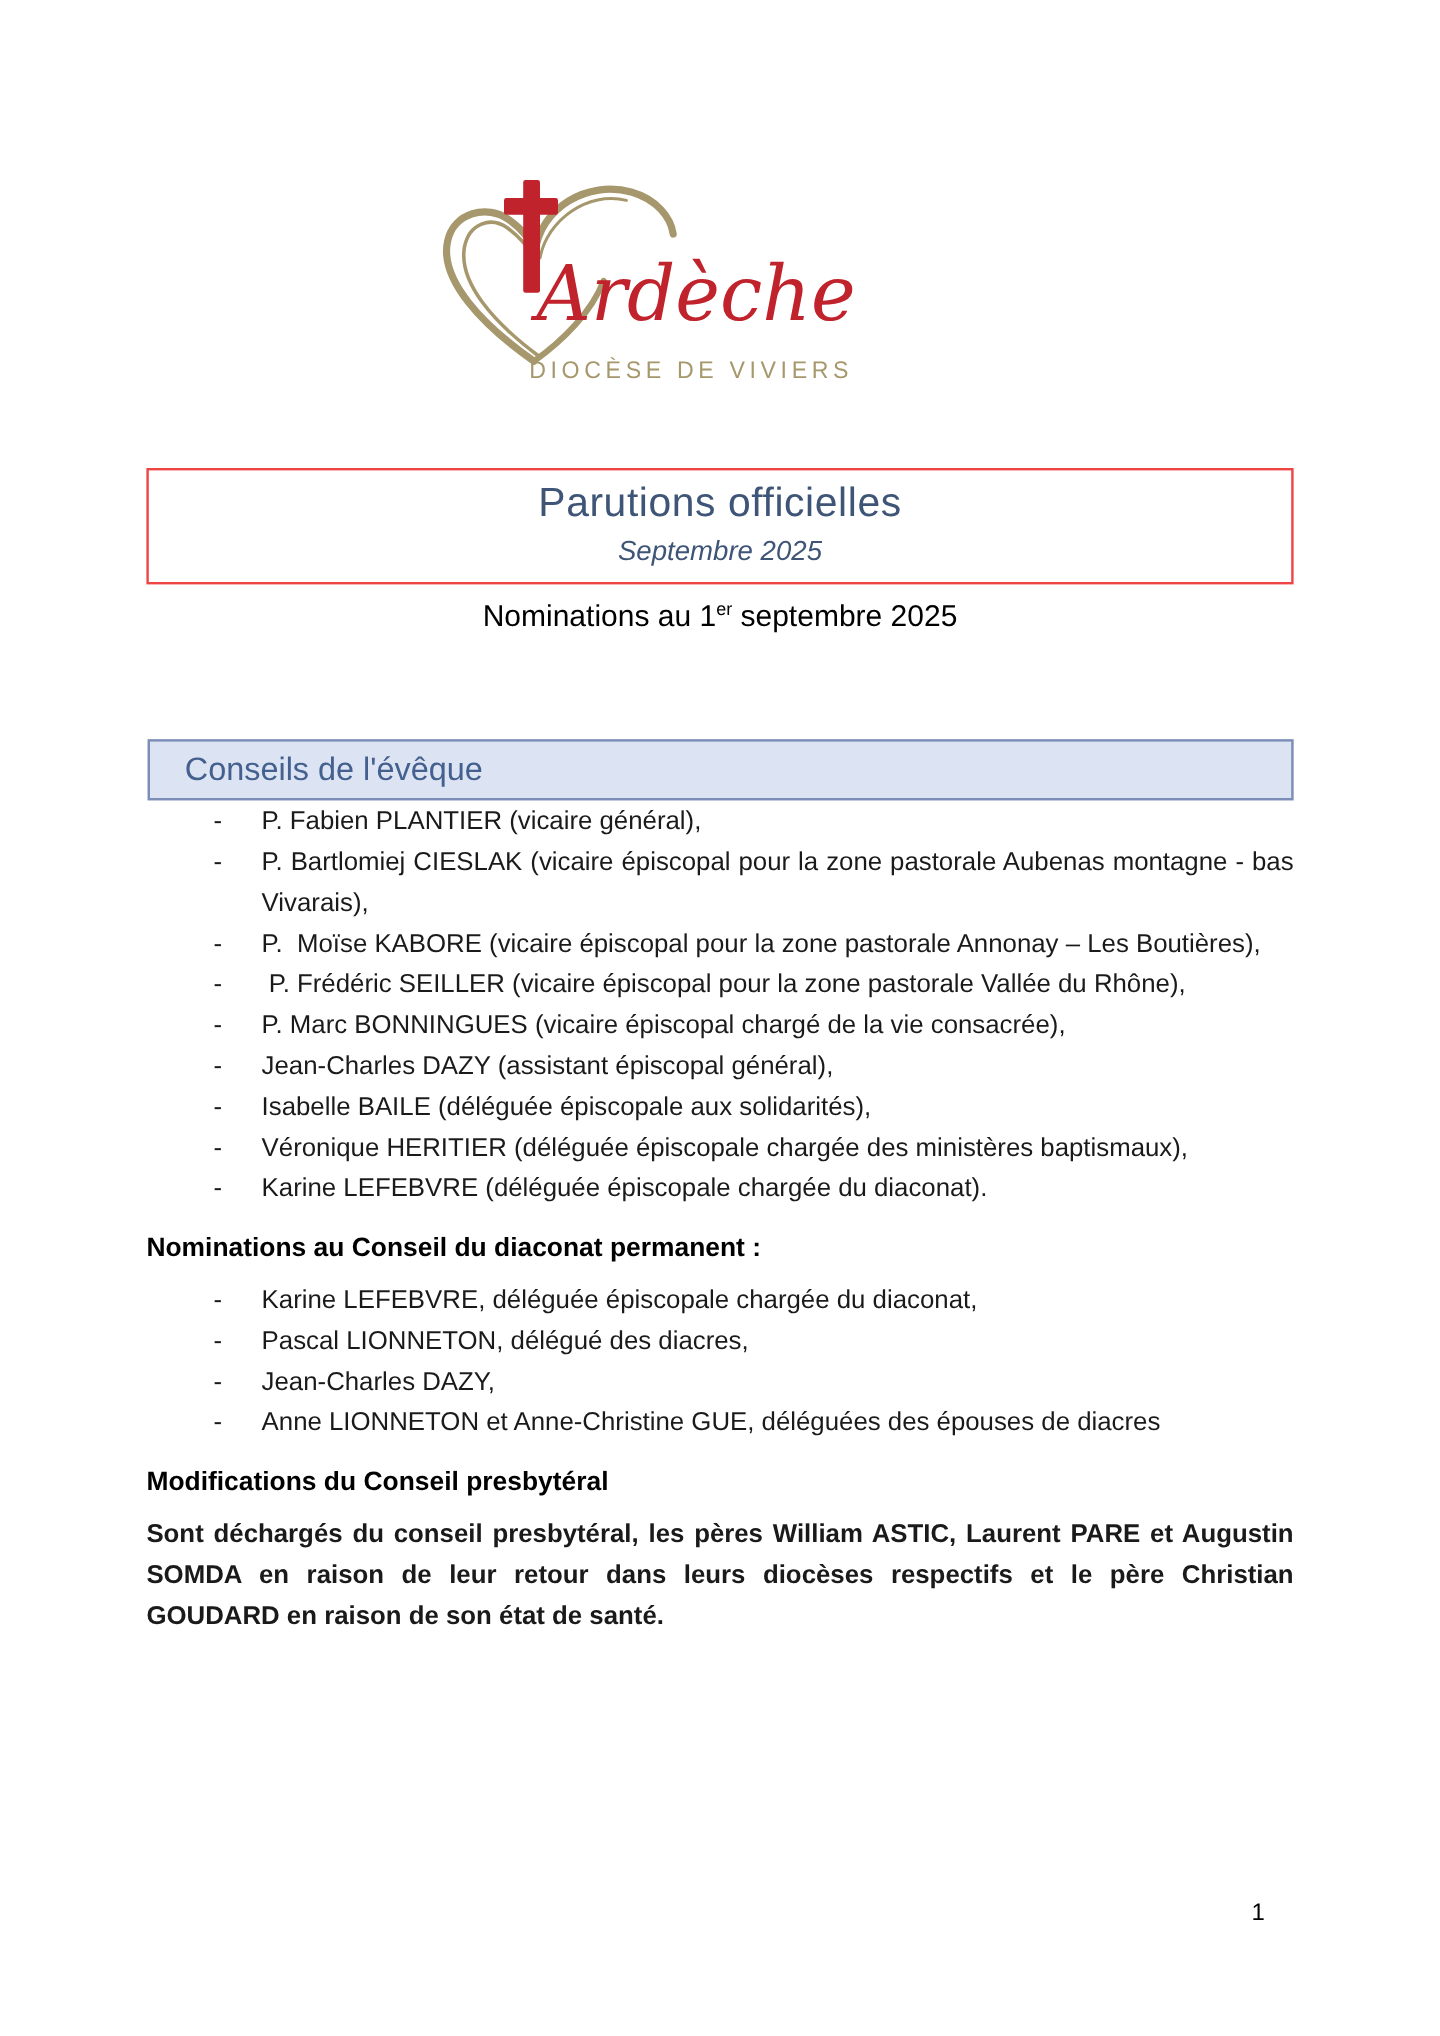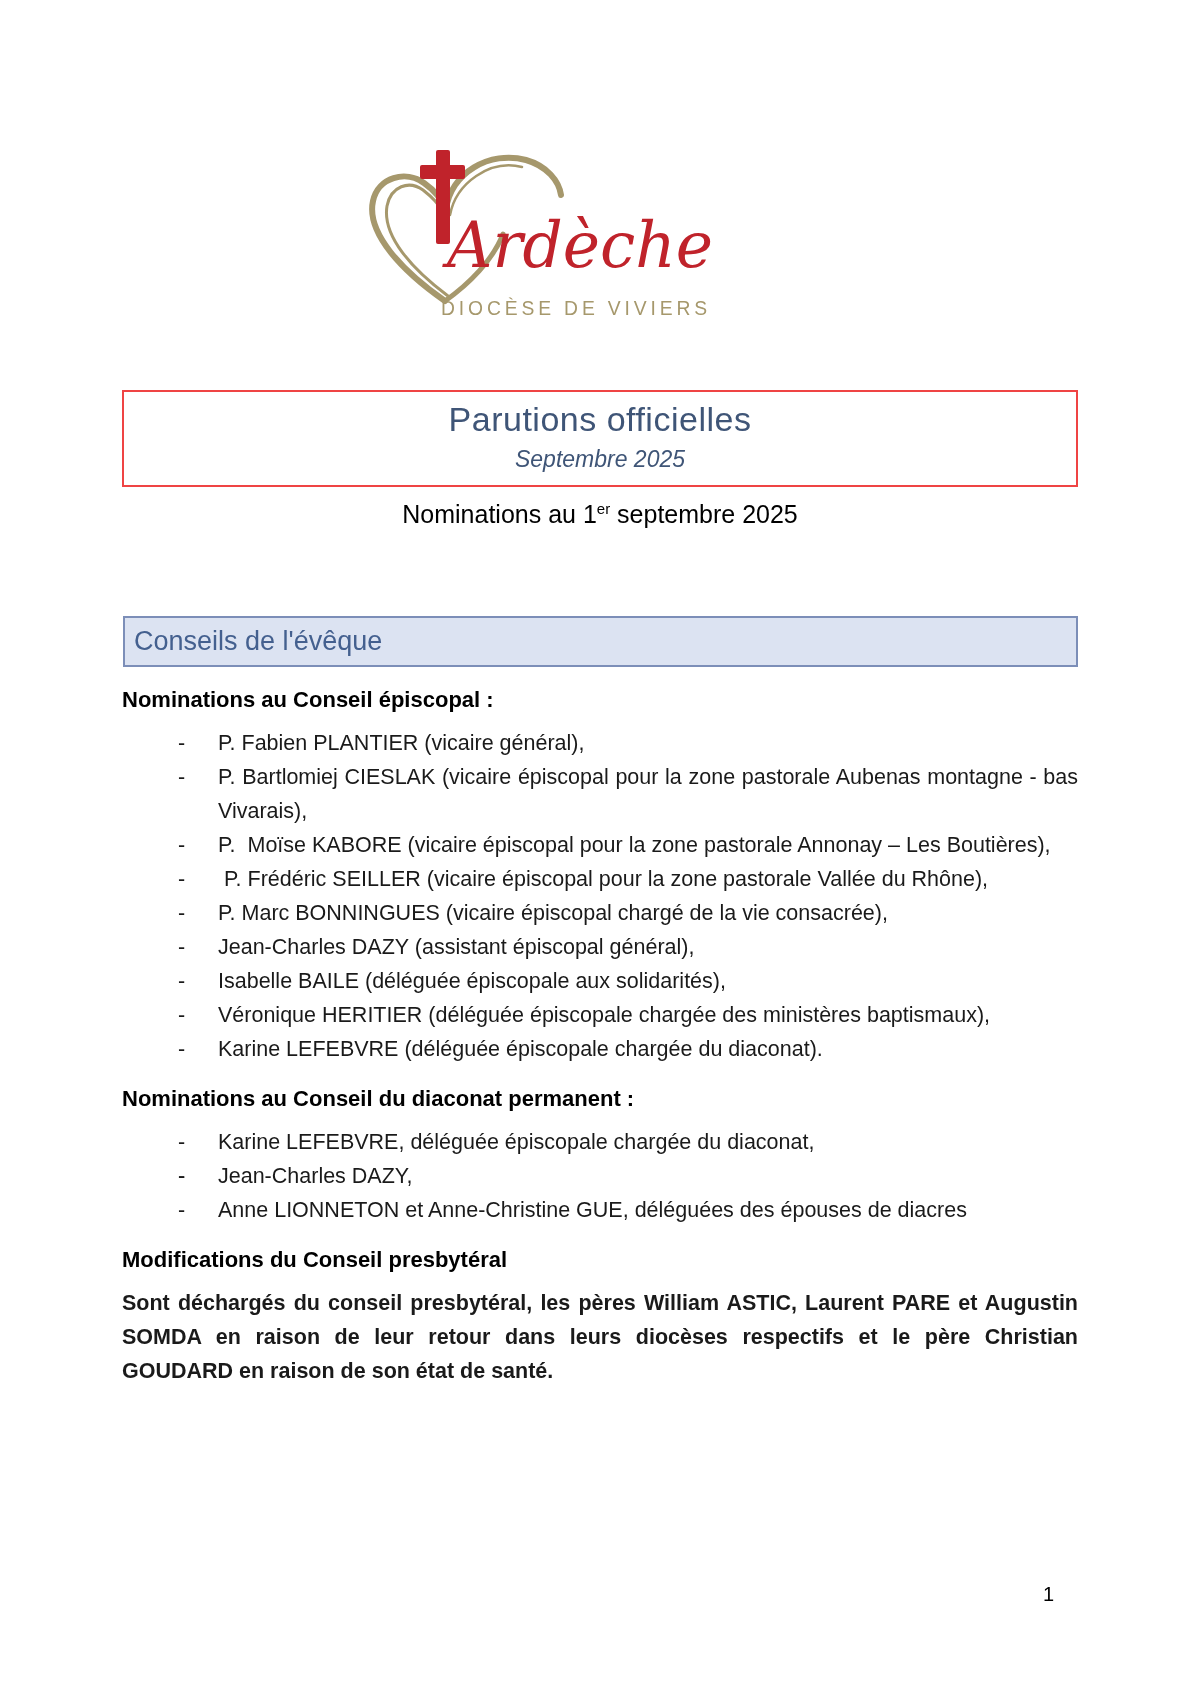--- a/index.html
+++ b/index.html
@@ -20,21 +20,21 @@
   .doc-title { font-size:34px; line-height:40px; color:#3F5577; letter-spacing:0.5px; }
   .doc-subtitle { font-size:23px; line-height:30px; margin-top:5px; font-style:italic; color:#3F5577; }
   .date-heading {
     position:absolute; top:500px; left:0; width:1200px;
     text-align:center; font-size:25px; color:#000000;
   }
   .date-heading sup { font-size:15px; vertical-align:super; line-height:0; }
   .section-banner {
     position:absolute; top:616px; left:123px; width:955px; height:51px;
     box-sizing:border-box; background:#DCE3F2; border:2px solid #7C8EB8;
-    font-size:27px; line-height:46px; padding-left:9px; color:#44608F;
+    font-size:27px; line-height:46px; padding-left:29px; color:#44608F;
   }
   .doc-body { position:absolute; top:667px; left:122px; width:956px; }
   .bold-heading {
     font-size:22px; font-weight:bold; line-height:34px;
     margin:16px 0 9px 0; color:#000;
   }
   ul.dash-list { list-style:none; margin:0; padding:0; }
   ul.dash-list li {
     position:relative; padding-left:96px;
     font-size:21.5px; line-height:34px; text-align:justify;
@@ -85,37 +85,36 @@
 <div class="date-heading">
   <span>Nominations au 1</span><sup>er</sup><span> septembre 2025</span>
 </div>
 
 <div class="section-banner">
   <span>Conseils de l'évêque</span>
 </div>
 
 <div class="doc-body">
 
-  <div class="bold-heading">Nominations au Conseil épiscopal :</div>
   <ul class="dash-list">
     <li><span class="dash">-</span><span>P. Fabien PLANTIER (vicaire général),</span></li>
     <li><span class="dash">-</span><span>P. Bartlomiej CIESLAK (vicaire épiscopal pour la zone pastorale Aubenas montagne - bas Vivarais),</span></li>
     <li><span class="dash">-</span><span>P.  Moïse KABORE (vicaire épiscopal pour la zone pastorale Annonay – Les Boutières),</span></li>
     <li><span class="dash">-</span><span> P. Frédéric SEILLER (vicaire épiscopal pour la zone pastorale Vallée du Rhône),</span></li>
     <li><span class="dash">-</span><span>P. Marc BONNINGUES (vicaire épiscopal chargé de la vie consacrée),</span></li>
     <li><span class="dash">-</span><span>Jean-Charles DAZY (assistant épiscopal général),</span></li>
     <li><span class="dash">-</span><span>Isabelle BAILE (déléguée épiscopale aux solidarités),</span></li>
     <li><span class="dash">-</span><span>Véronique HERITIER (déléguée épiscopale chargée des ministères baptismaux),</span></li>
     <li><span class="dash">-</span><span>Karine LEFEBVRE (déléguée épiscopale chargée du diaconat).</span></li>
   </ul>
 
   <div class="bold-heading">Nominations au Conseil du diaconat permanent :</div>
   <ul class="dash-list">
     <li><span class="dash">-</span><span>Karine LEFEBVRE, déléguée épiscopale chargée du diaconat,</span></li>
-    <li><span class="dash">-</span></li>
+    <li><span class="dash">-</span><span>Pascal LIONNETON, délégué des diacres,</span></li>
     <li><span class="dash">-</span><span>Jean-Charles DAZY,</span></li>
     <li><span class="dash">-</span><span>Anne LIONNETON et Anne-Christine GUE, déléguées des épouses de diacres</span></li>
   </ul>
 
   <div class="bold-heading">Modifications du Conseil presbytéral</div>
   <p class="body-par">Sont déchargés du conseil presbytéral, les pères William ASTIC, Laurent PARE et Augustin SOMDA en raison de leur retour dans leurs diocèses respectifs et le père Christian GOUDARD en raison de son état de santé.</p>
 
 </div>
 
 <div class="page-number">1</div>

